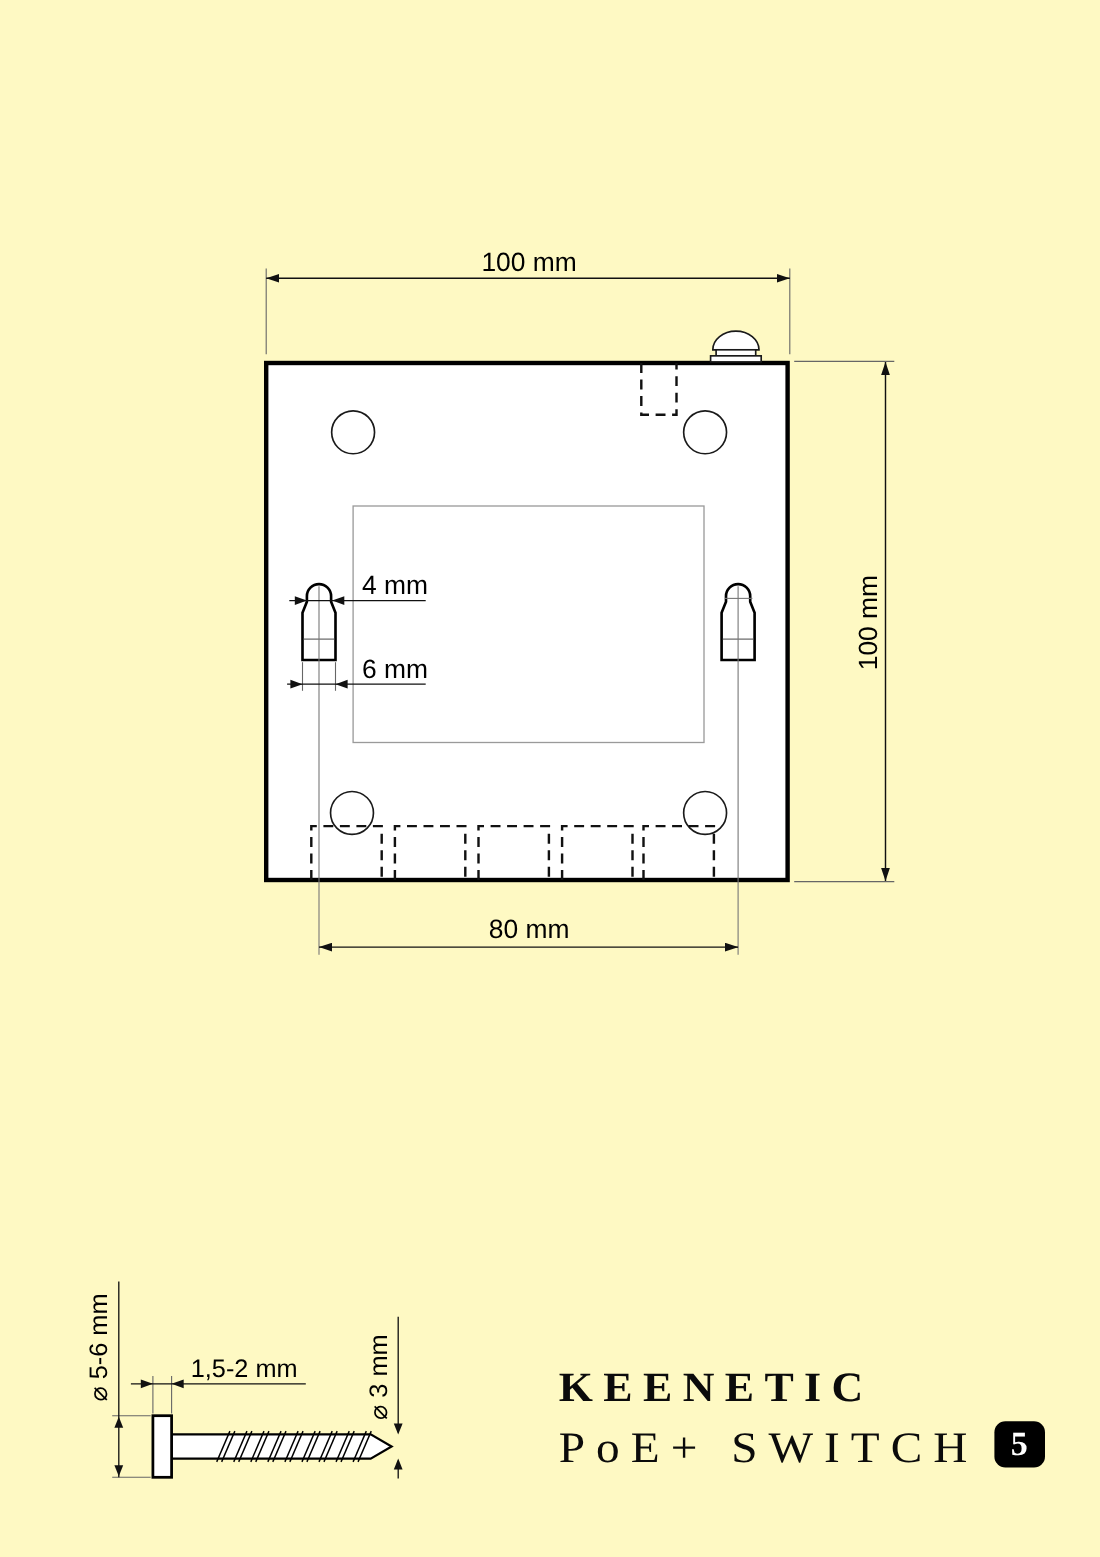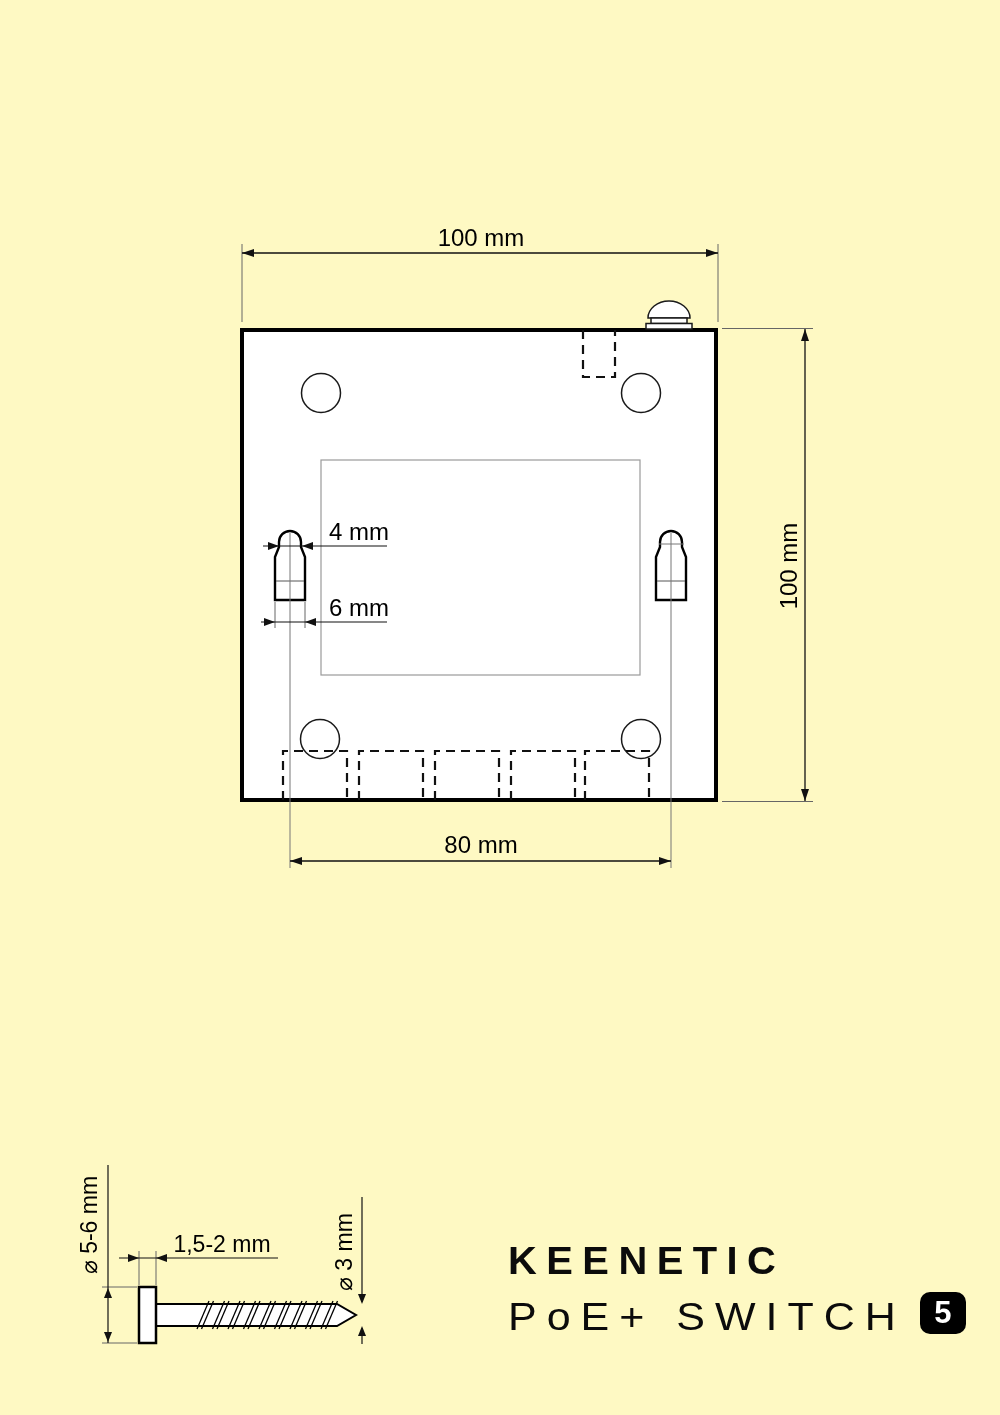--- a/index.html
+++ b/index.html
@@ -1,21 +1,21 @@
 <!DOCTYPE html>
 <html><head>
 <meta charset="utf-8">
 <style>
   html,body{margin:0;padding:0;background:#fff;}
   #page{position:relative;width:1000px;height:1415px;background:#fef9c3;overflow:hidden;
         font-family:"Liberation Sans", sans-serif;}
   #drawing{position:absolute;left:0;top:0;}
   .dim-text{font-family:"Liberation Sans", sans-serif;font-size:24px;fill:#000;}
   .dim-text-sm{font-family:"Liberation Sans", sans-serif;font-size:23px;fill:#000;}
-  #brand-block{position:absolute;left:508px;top:1240px;width:460px;color:#0b0b0b;}
+  #brand-block{position:absolute;left:508px;top:1240px;width:460px;color:#0b0b0b;font-family:Liberation Serif, serif;}
   #brand-name{font-size:38px;font-weight:bold;letter-spacing:9px;
               transform:scaleX(1.05);transform-origin:left center;white-space:nowrap;}
   #product-row{position:absolute;left:0;top:52px;display:flex;align-items:flex-start;white-space:nowrap;}
   #product-name{font-size:43px;font-weight:normal;letter-spacing:10px;
                 transform:scaleY(0.92);transform-origin:left center;}
   #port-badge{margin-left:14px;width:46px;height:42px;background:#000;border-radius:10px;
               color:#fff;font-size:31px;font-weight:bold;display:flex;
               align-items:center;justify-content:center;}
 </style>
 </head>

